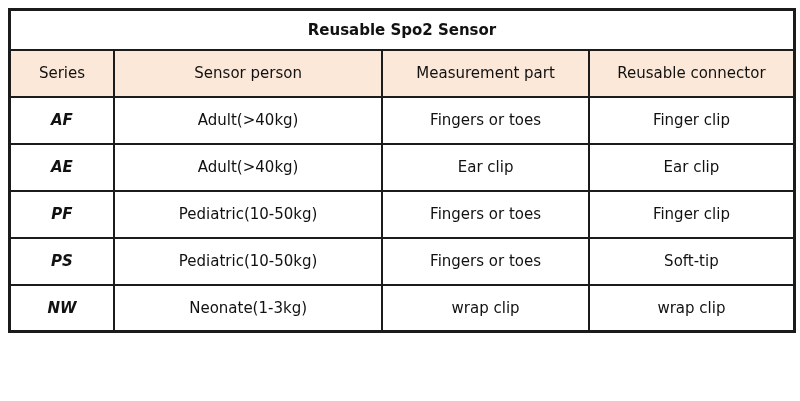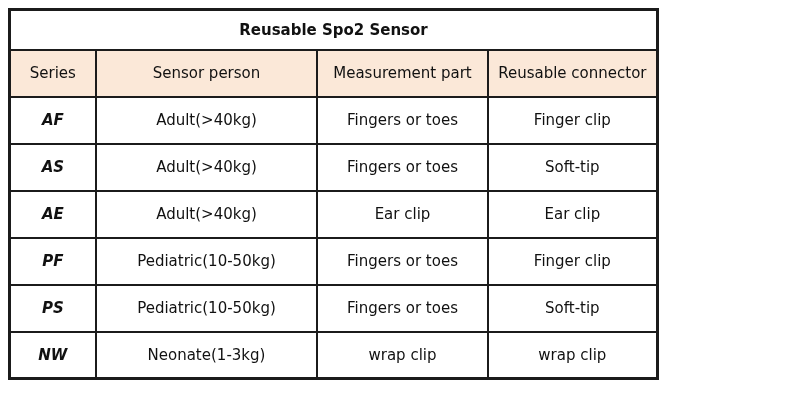--- a/index.html
+++ b/index.html
@@ -15,21 +15,21 @@
     padding: 0;
     width: 800px;
     height: 401px;
     background: #ffffff;
     font-family: "DejaVu Sans", "Liberation Sans", sans-serif;
     color: var(--text);
   }
   table.spec-table {
     border-collapse: collapse;
     table-layout: fixed;
-    width: 651px;
+    width: 788px;
     margin: 8px 12px 6px 8px;
     border: 3px solid var(--border);
   }
   table.spec-table td {
     border: 2px solid var(--border);
     text-align: center;
     vertical-align: middle;
     padding: 0 4px;
     font-size: 15px;
     background: var(--row-bg);
@@ -70,26 +70,20 @@
       <td>Measurement part</td>
       <td>Reusable connector</td>
     </tr>
     <tr class="data-row">
       <td class="series-cell">AF</td>
       <td>Adult(&gt;40kg)</td>
       <td>Fingers or toes</td>
       <td>Finger clip</td>
     </tr>
     <tr class="data-row">
-      <td class="series-cell">AS</td>
-      <td>Adult(&gt;40kg)</td>
-      <td>Fingers or toes</td>
-      <td>Soft-tip</td>
-    </tr>
-    <tr class="data-row">
       <td class="series-cell">AE</td>
       <td>Adult(&gt;40kg)</td>
       <td>Ear clip</td>
       <td>Ear clip</td>
     </tr>
     <tr class="data-row">
       <td class="series-cell">PF</td>
       <td>Pediatric(10-50kg)</td>
       <td>Fingers or toes</td>
       <td>Finger clip</td>

